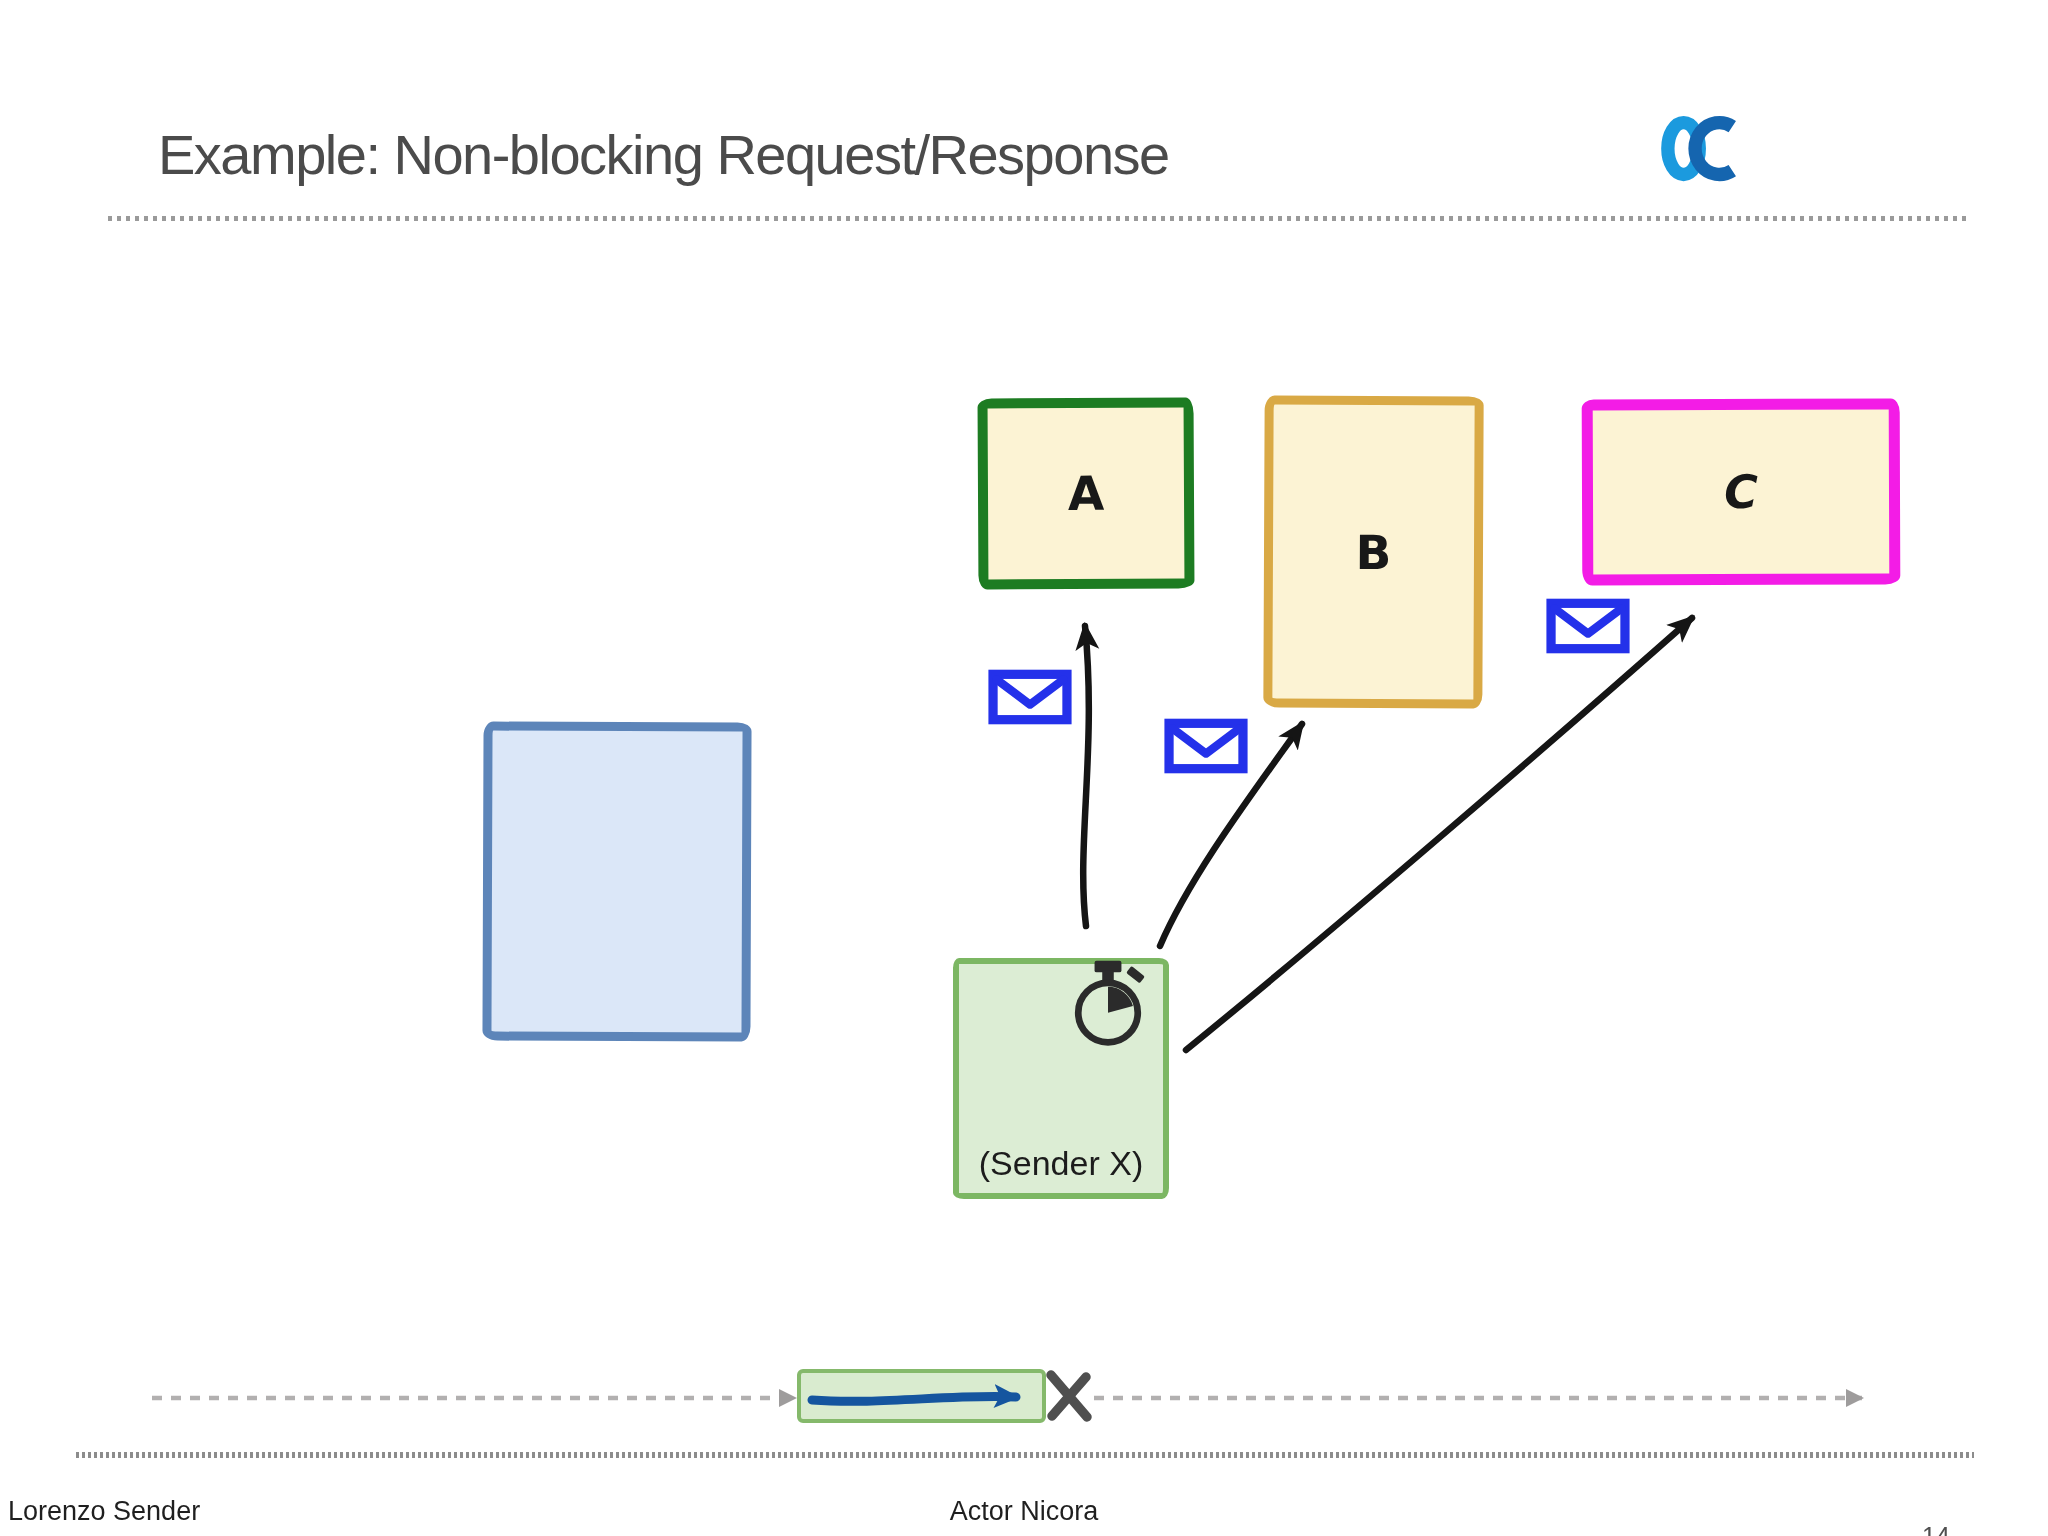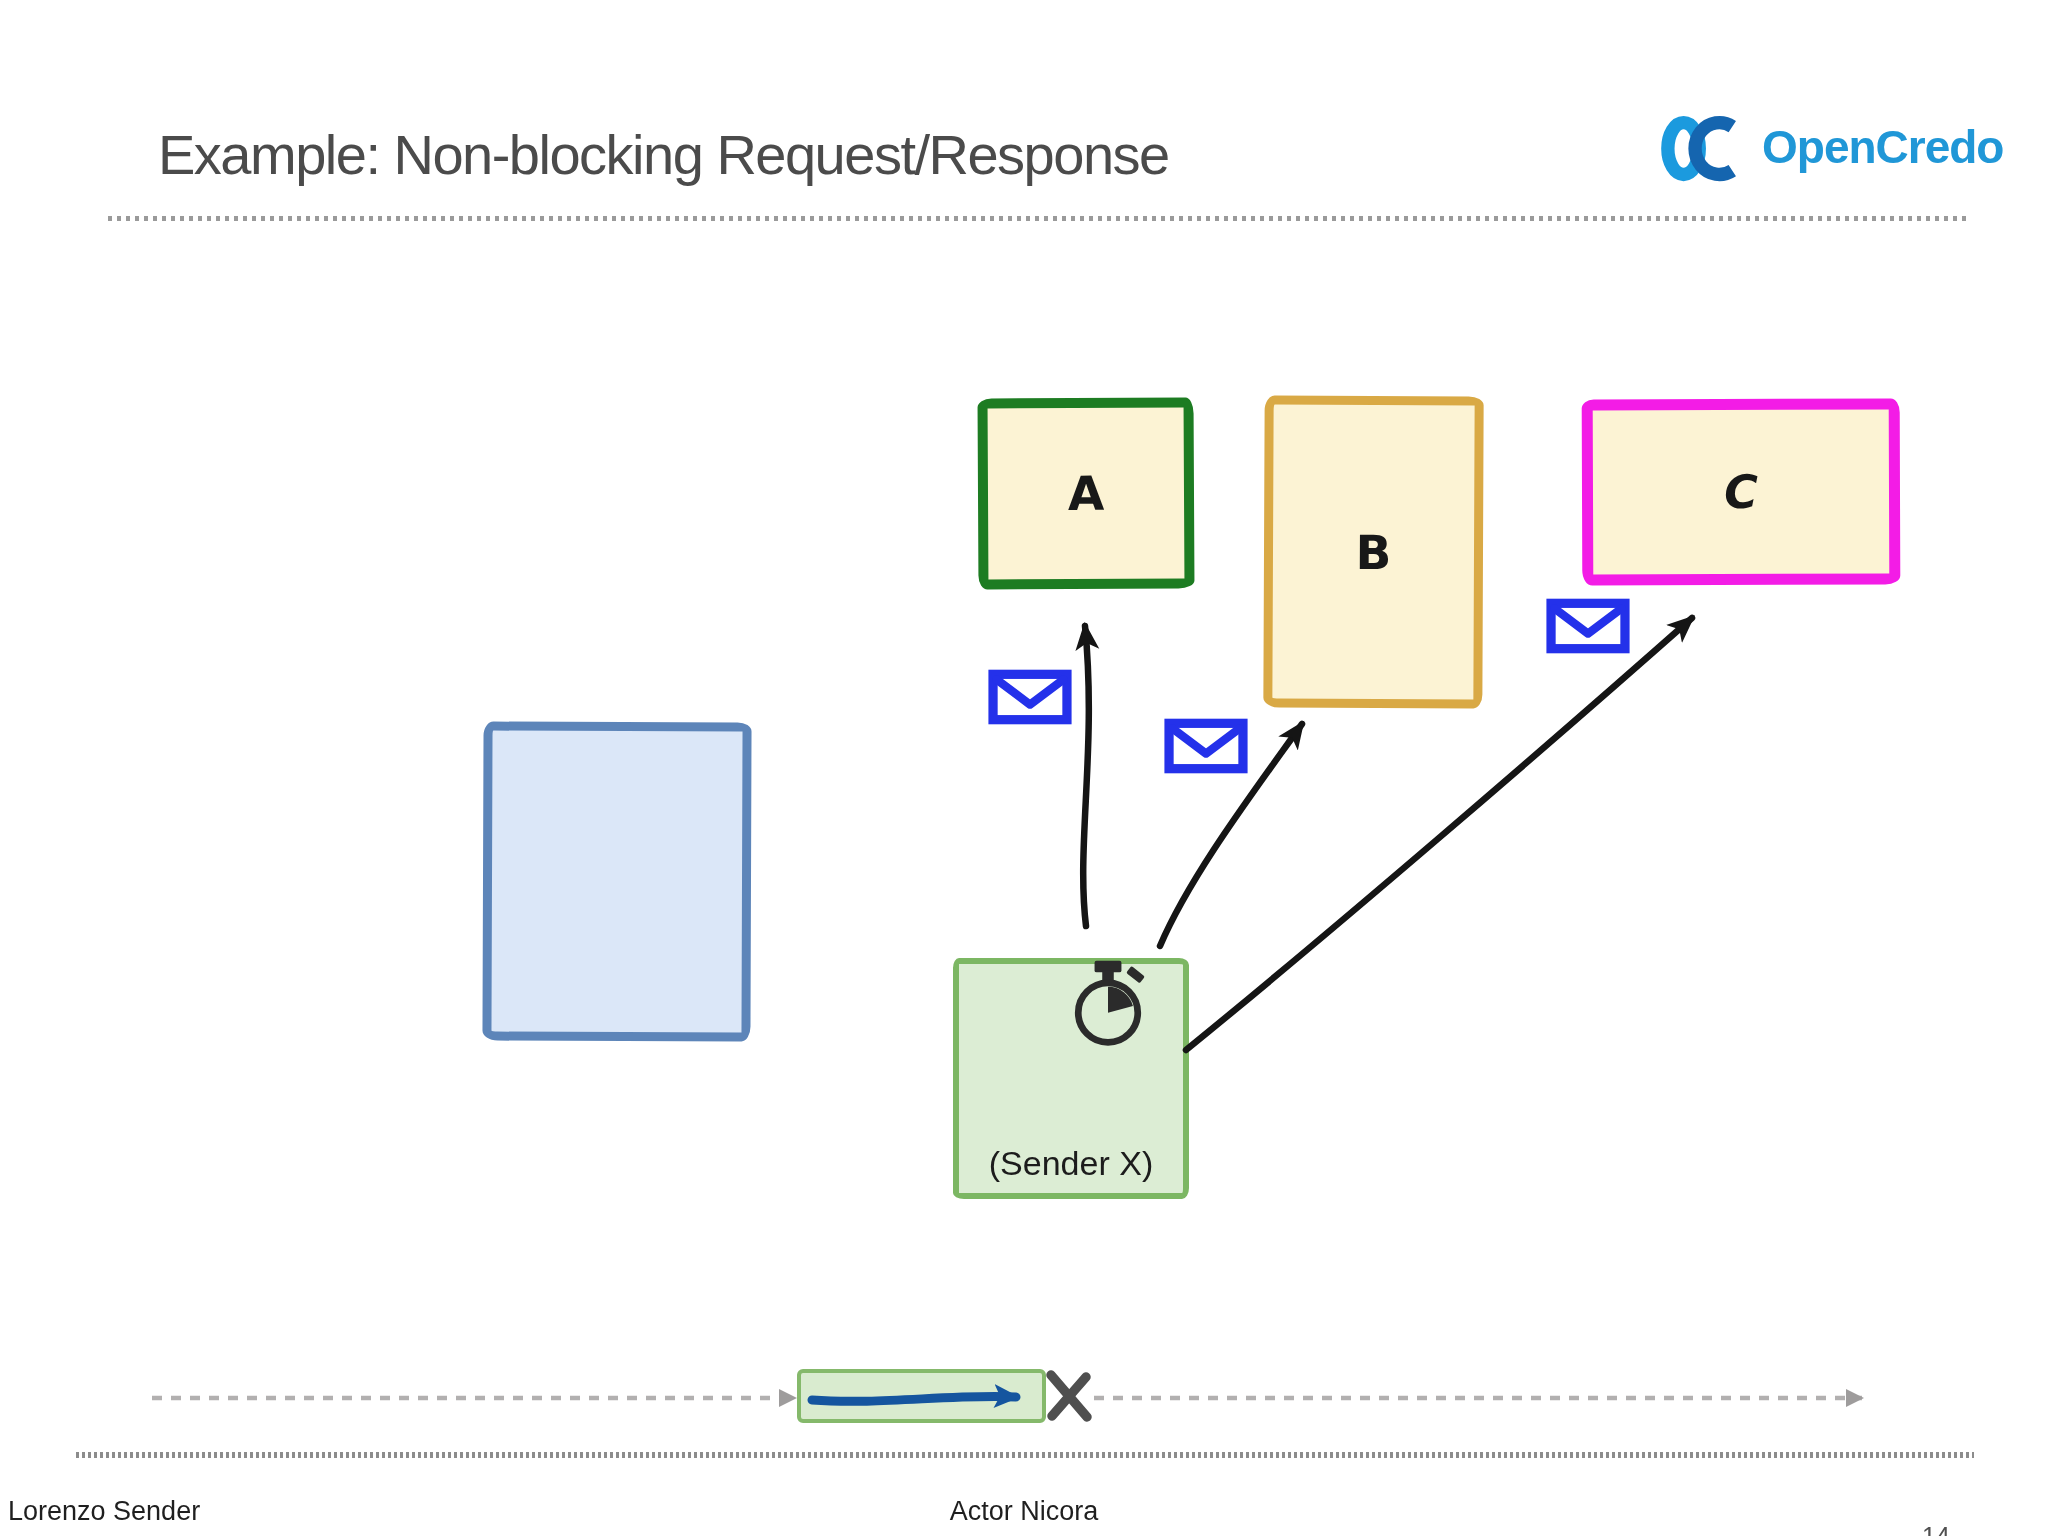--- a/index.html
+++ b/index.html
@@ -42,21 +42,21 @@
     border-radius:12px 9px 15px 10px / 9px 14px 9px 15px;
     font-size:46px;font-style:italic;transform:rotate(-0.2deg);
   }
   .actor-pool{
     left:483px;top:722px;width:268px;height:319px;
     background:#dbe7f8;border:9px solid #5d85b9;
     border-radius:10px 14px 9px 15px / 14px 9px 15px 10px;
     transform:rotate(0.2deg);
   }
   .actor-sender{
-    left:953px;top:958px;width:236px;height:241px;
+    left:953px;top:958px;width:216px;height:241px;
     background:#dcedd4;border:6px solid #7cb763;
     border-radius:6px 10px 7px 11px / 10px 7px 11px 6px;
   }
   .sender-label{
     position:absolute;left:0;right:0;bottom:10px;text-align:center;
     font-family:"Liberation Sans",sans-serif;font-weight:normal;
     font-size:34px;color:#1c1c1c;font-style:normal;
   }
   .stopwatch{position:absolute;left:1060px;top:956px;width:96px;height:98px;}
   
@@ -78,21 +78,20 @@
 </head>
 <body>
 
 <div class="title">Example: Non-blocking Request/Response</div>
 
 <div class="logo">
   <svg class="logo-mark" viewBox="0 0 112 104">
     <ellipse cx="30" cy="54" rx="20" ry="33" fill="none" stroke="#1b9ade" stroke-width="17"></ellipse>
     <path d="M 92 26 A 31 33 0 1 0 92 82" fill="none" stroke="#1565af" stroke-width="17"></path>
   </svg>
-  <span class="logo-text">OpenCredo</span>
 </div>
 
 <div class="dotline-top"></div>
 
 <div class="actor actor-a">
   <span>A</span>
 </div>
 
 <div class="actor actor-b">
   <span>B</span>

